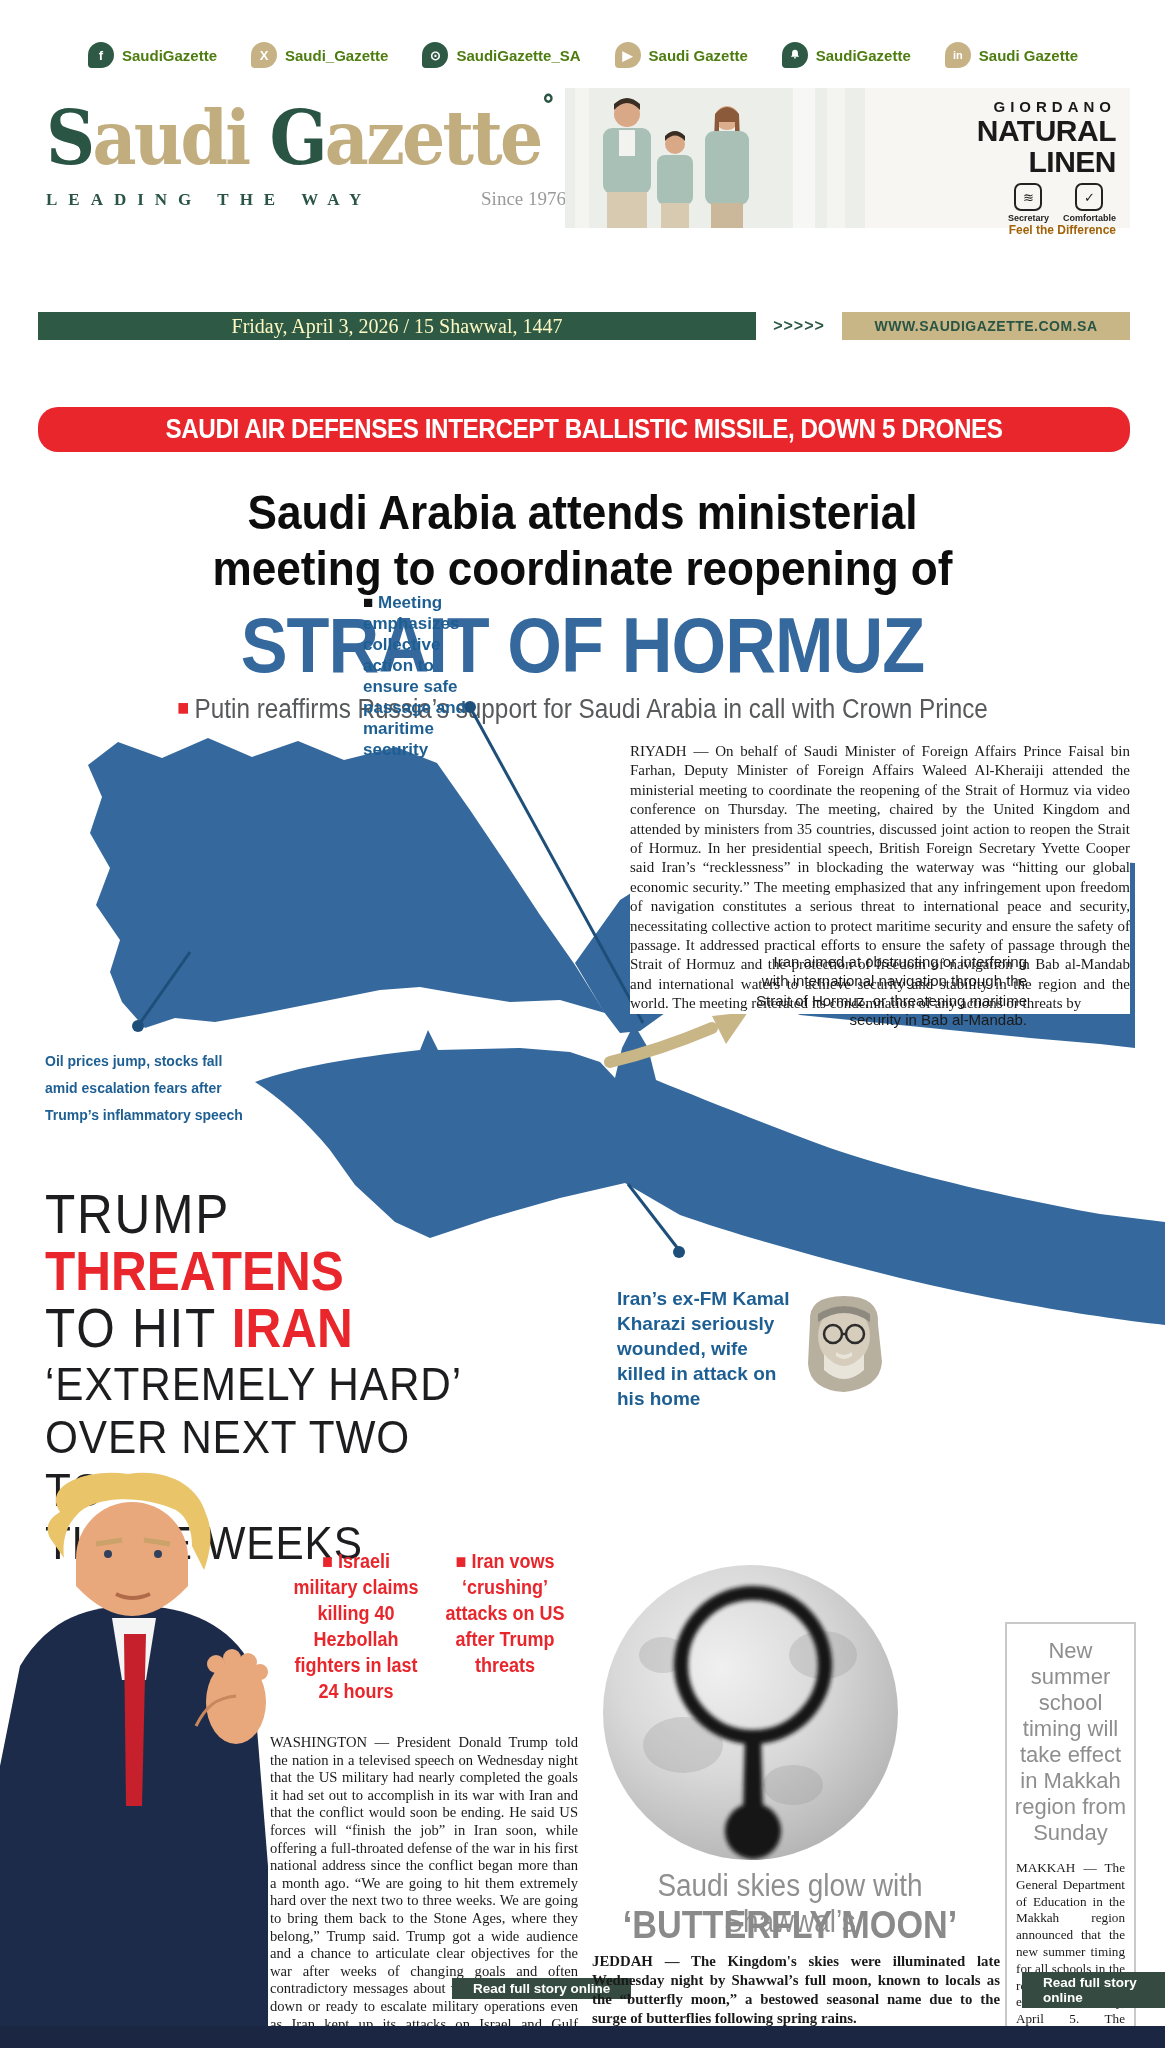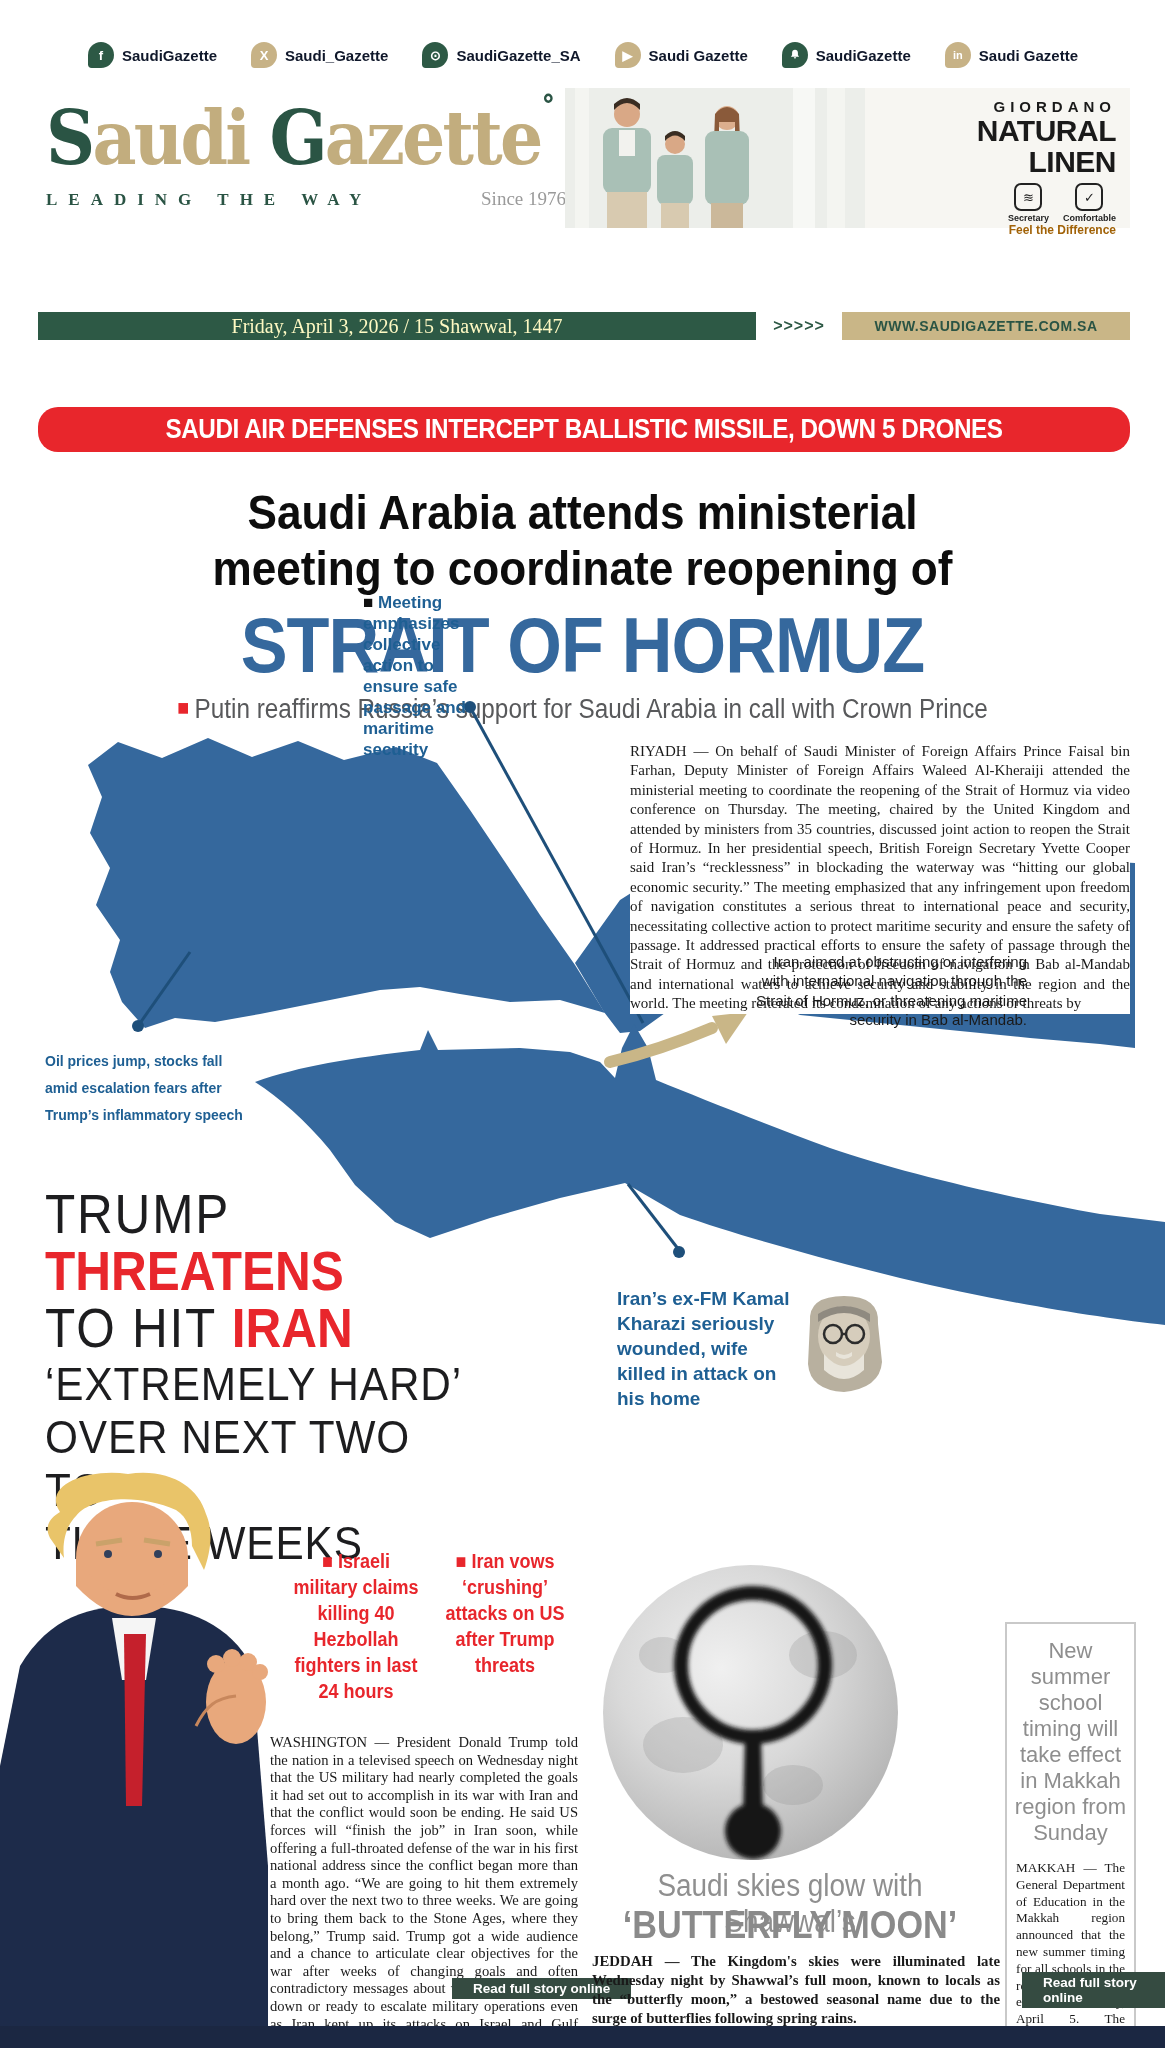--- a/index.html
+++ b/index.html
@@ -8,21 +8,21 @@
   .abs{position:absolute;}
   .condL{transform:scaleX(.9);transform-origin:left center;display:inline-block;}
   .condC{transform:scaleX(.9);transform-origin:center center;display:block;}
 
   
   .social{top:42px;left:88px;width:990px;display:flex;justify-content:space-between;}
   .soc-item{display:flex;align-items:center;gap:8px;cursor:pointer;}
   .soc-ic{width:26px;height:26px;border-radius:50% 50% 50% 14%;display:flex;align-items:center;justify-content:center;
           color:#fff;font-weight:bold;font-size:13px;}
   .soc-ic.green{background:#2d5945;} .soc-ic.tan{background:#c7b286;}
-  .soc-label{font-size:15px;color:#0f172a;font-weight:600;}
+  .soc-label{font-size:15px;color:#4d7c0f;font-weight:600;}
 
   
   .logo-title{top:92px;left:46px;width:520px;font-family:"DejaVu Serif", serif;font-weight:bold;
               font-size:74px;letter-spacing:-3px;white-space:nowrap;transform:scaleX(.92);transform-origin:left;}
   .lg-green{color:#2a5444;} .lg-tan{color:#c2ad7e;}
   .logo-sub{top:188px;left:46px;width:520px;display:flex;justify-content:space-between;align-items:baseline;}
   .lead-way{font-family:"Liberation Serif", serif;color:#2a5444;font-size:17px;letter-spacing:11px;font-weight:bold;}
   .since{font-family:"Liberation Serif", serif;color:#9a9a9a;font-size:19px;}
 
   

